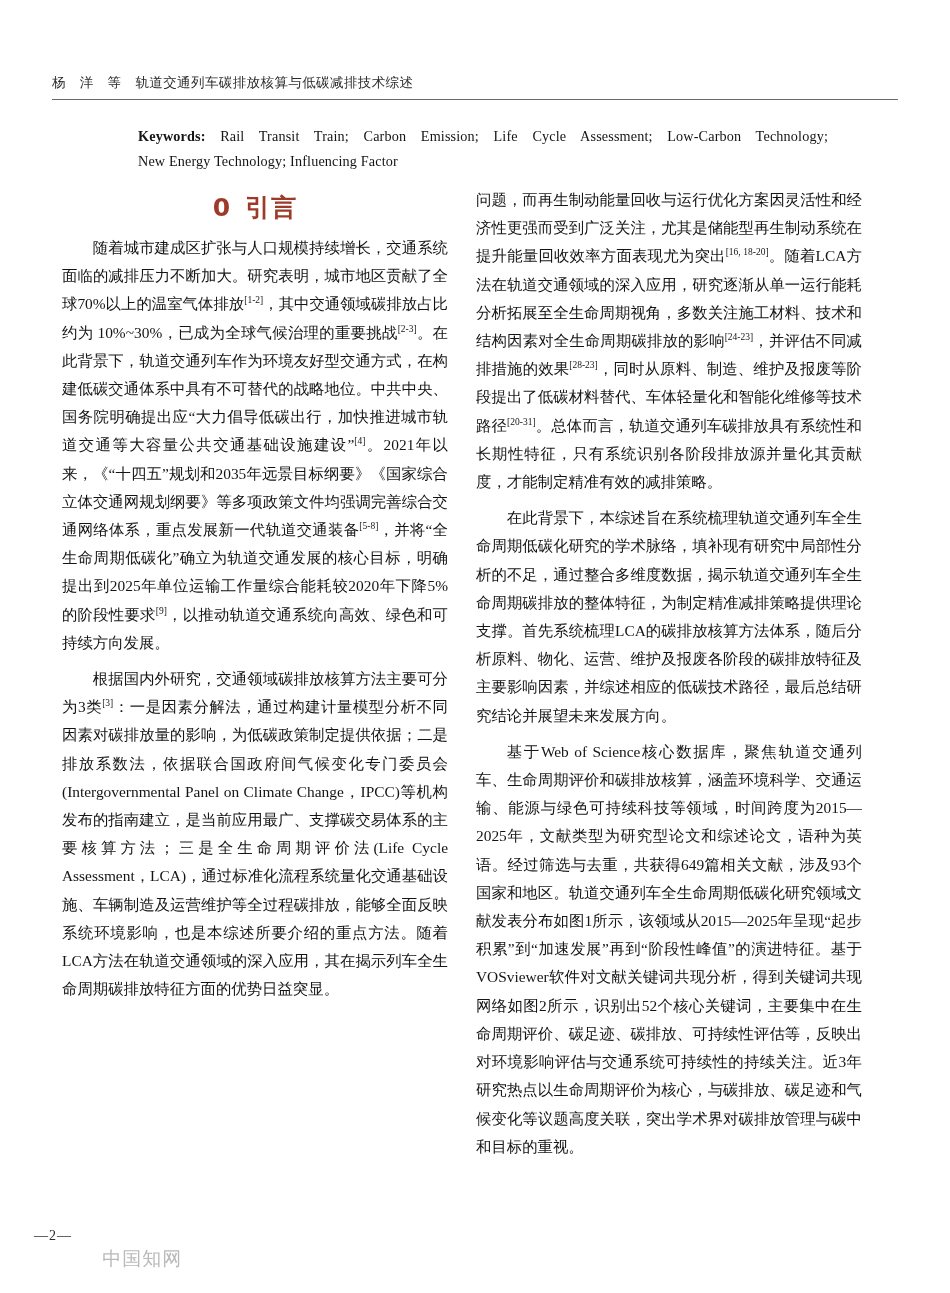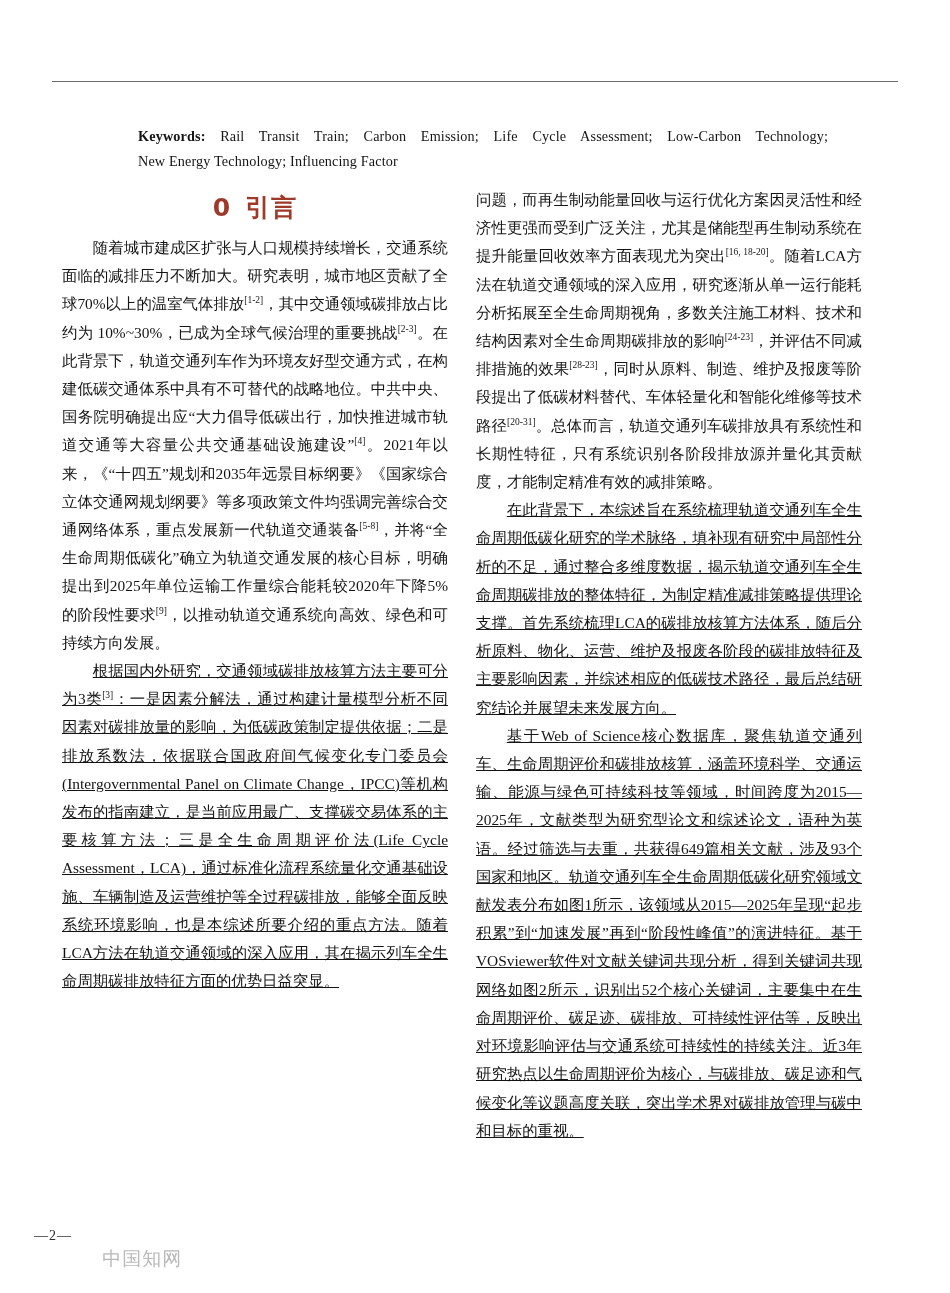--- a/index.html
+++ b/index.html
@@ -91,21 +91,21 @@
     margin: 0;
     font-size: 15.4px;
     line-height: 28.2px;
     text-align: justify;
     text-align-last: left;
     text-justify: inter-ideograph;
     color: #141414;
     text-indent: 2em;
     font-family: "Liberation Serif", "DejaVu Serif", serif;
   }
-  p.body + p.body { margin-top: 0; text-decoration: underline; }
+  p.body + p.body { margin-top: 8px; }
 
   sup {
     font-size: 9.5px;
     vertical-align: super;
     line-height: 0;
   }
 
   
   .page-number {
     position: absolute;
@@ -137,20 +137,21 @@
     letter-spacing: 2.2px;
     font-family: "DejaVu Sans Mono", "Liberation Mono", monospace;
   }
 </style>
 </head>
 <body>
 
 <div class="page">
 
   <div class="running-head">
+    <div class="running-head-text">杨　洋　等　轨道交通列车碳排放核算与低碳减排技术综述</div>
     <div class="head-rule"></div>
   </div>
 
   <div class="keywords">
     <span class="kw-line1"><span class="kw-label">Keywords:</span><span> Rail Transit Train; Carbon Emission; Life Cycle Assessment; Low-Carbon Technology;</span></span>
     <span class="kw-line2">New Energy Technology; Influencing Factor</span>
   </div>
 
   <div class="col col-left">
     <div class="section-heading" style="color: rgb(158, 58, 42); text-align: center;">

